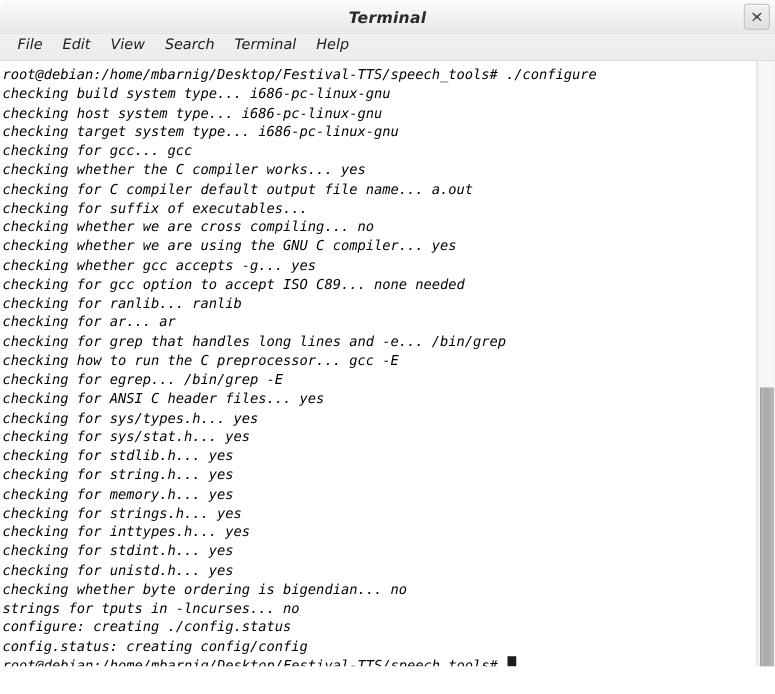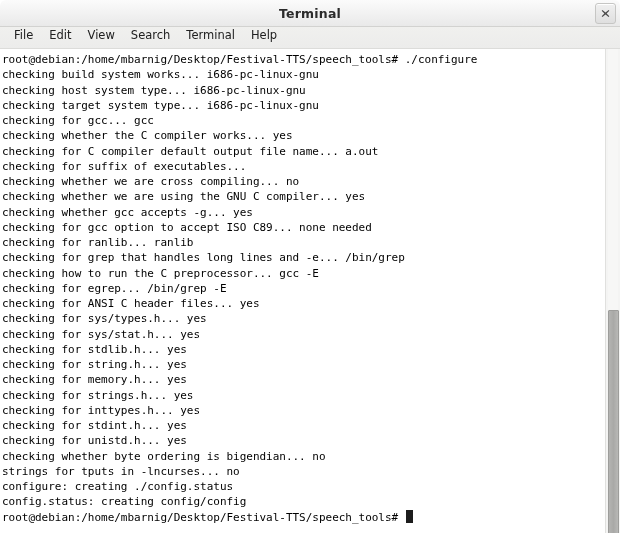--- a/index.html
+++ b/index.html
@@ -14,20 +14,21 @@
     font-family: "DejaVu Sans Mono", monospace;
   }
 
   .window {
     position: relative;
     width: 620px;
     height: 533px;
     background: #ffffff;
     box-sizing: border-box;
     overflow: hidden;
+    font-style: italic;
   }
 
   
   .titlebar {
     position: relative;
     height: 26px;
     background: linear-gradient(to bottom, #fbfbfb 0%, #f3f3f3 45%, #e9e9e9 100%);
     border-bottom: 1px solid #d2d2d0;
     display: flex;
     align-items: center;
@@ -161,32 +162,33 @@
     <div class="menu-item">Edit</div>
     <div class="menu-item">View</div>
     <div class="menu-item">Search</div>
     <div class="menu-item">Terminal</div>
     <div class="menu-item">Help</div>
   </div>
 
   <div class="term-area">
     <div class="term-screen" id="term-screen">
         <div class="term-line">root@debian:/home/mbarnig/Desktop/Festival-TTS/speech_tools# ./configure</div>
-        <div class="term-line">checking build system works... i686-pc-linux-gnu</div>
+        <div class="term-line">checking build system type... i686-pc-linux-gnu</div>
         <div class="term-line">checking host system type... i686-pc-linux-gnu</div>
         <div class="term-line">checking target system type... i686-pc-linux-gnu</div>
         <div class="term-line">checking for gcc... gcc</div>
         <div class="term-line">checking whether the C compiler works... yes</div>
         <div class="term-line">checking for C compiler default output file name... a.out</div>
         <div class="term-line">checking for suffix of executables...</div>
         <div class="term-line">checking whether we are cross compiling... no</div>
         <div class="term-line">checking whether we are using the GNU C compiler... yes</div>
         <div class="term-line">checking whether gcc accepts -g... yes</div>
         <div class="term-line">checking for gcc option to accept ISO C89... none needed</div>
         <div class="term-line">checking for ranlib... ranlib</div>
+        <div class="term-line">checking for ar... ar</div>
         <div class="term-line">checking for grep that handles long lines and -e... /bin/grep</div>
         <div class="term-line">checking how to run the C preprocessor... gcc -E</div>
         <div class="term-line">checking for egrep... /bin/grep -E</div>
         <div class="term-line">checking for ANSI C header files... yes</div>
         <div class="term-line">checking for sys/types.h... yes</div>
         <div class="term-line">checking for sys/stat.h... yes</div>
         <div class="term-line">checking for stdlib.h... yes</div>
         <div class="term-line">checking for string.h... yes</div>
         <div class="term-line">checking for memory.h... yes</div>
         <div class="term-line">checking for strings.h... yes</div>

